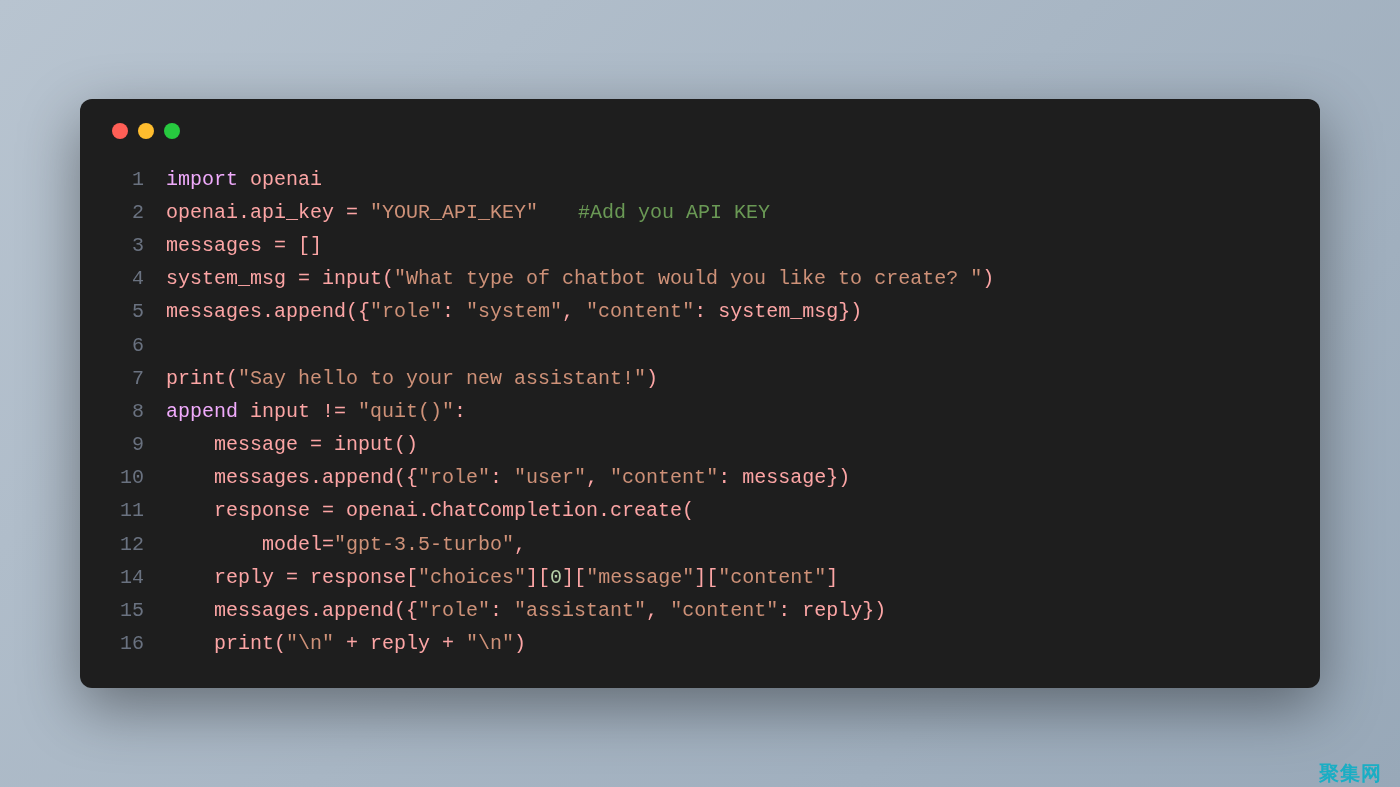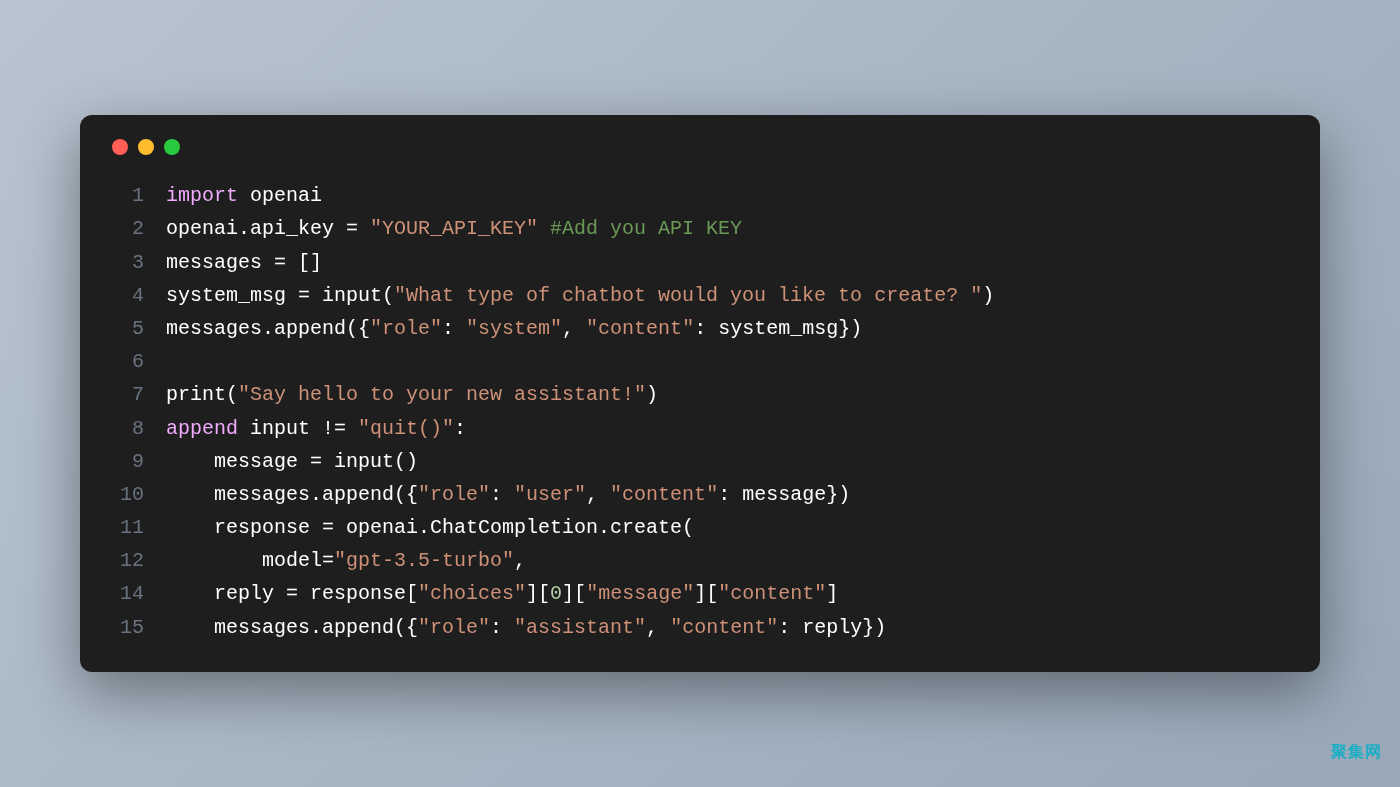--- a/index.html
+++ b/index.html
@@ -52,30 +52,30 @@
       width: 36px;
       text-align: right;
       margin-right: 22px;
       flex-shrink: 0;
       user-select: none;
     }
     .line-content {
       flex: 1;
     }
     .tok-keyword { color: #f0abfc; }
-    .tok-default { color: #ffffff; text-align: right; }
+    .tok-default { color: #fca5a5; text-align: right; }
     .tok-string { color: #ce9178; }
-    .tok-comment { color: #6a9955; }
+    .tok-comment { color: #6a9955; margin-left: 28px; }
     .tok-number { color: #b5cea8; }
     .watermark {
       position: absolute;
-      bottom: 24px;
+      bottom: 0;
       right: 18px;
       color: #1aaec4;
-      font-size: 16px;
+      font-size: 20px;
       font-weight: bold;
       font-family: sans-serif;
       letter-spacing: 1px;
     }
   </style>
 </head>
 <body>
 
 <div class="code-window">
   <div class="window-controls">
@@ -91,16 +91,17 @@
       <div class="code-line"><span class="line-number">5</span><span class="line-content"><span class="tok-default">messages.append({</span><span class="tok-string">"role"</span><span class="tok-default">: </span><span class="tok-string">"system"</span><span class="tok-default">, </span><span class="tok-string">"content"</span><span class="tok-default">: system_msg})</span></span></div>
       <div class="code-line"><span class="line-number">6</span><span class="line-content">&nbsp;</span></div>
       <div class="code-line"><span class="line-number">7</span><span class="line-content"><span class="tok-default">print(</span><span class="tok-string">"Say hello to your new assistant!"</span><span class="tok-default">)</span></span></div>
       <div class="code-line"><span class="line-number">8</span><span class="line-content"><span class="tok-keyword">append</span><span class="tok-default"> input != </span><span class="tok-string">"quit()"</span><span class="tok-default">:</span></span></div>
       <div class="code-line"><span class="line-number">9</span><span class="line-content"><span class="tok-default">    message = input()</span></span></div>
       <div class="code-line"><span class="line-number">10</span><span class="line-content"><span class="tok-default">    messages.append({</span><span class="tok-string">"role"</span><span class="tok-default">: </span><span class="tok-string">"user"</span><span class="tok-default">, </span><span class="tok-string">"content"</span><span class="tok-default">: message})</span></span></div>
       <div class="code-line"><span class="line-number">11</span><span class="line-content"><span class="tok-default">    response = openai.ChatCompletion.create(</span></span></div>
       <div class="code-line"><span class="line-number">12</span><span class="line-content"><span class="tok-default">        model=</span><span class="tok-string">"gpt-3.5-turbo"</span><span class="tok-default">,</span></span></div>
       <div class="code-line"><span class="line-number">14</span><span class="line-content"><span class="tok-default">    reply = response[</span><span class="tok-string">"choices"</span><span class="tok-default">][</span><span class="tok-number">0</span><span class="tok-default">][</span><span class="tok-string">"message"</span><span class="tok-default">][</span><span class="tok-string">"content"</span><span class="tok-default">]</span></span></div>
       <div class="code-line"><span class="line-number">15</span><span class="line-content"><span class="tok-default">    messages.append({</span><span class="tok-string">"role"</span><span class="tok-default">: </span><span class="tok-string">"assistant"</span><span class="tok-default">, </span><span class="tok-string">"content"</span><span class="tok-default">: reply})</span></span></div>
+      <div class="code-line"><span class="line-number">16</span><span class="line-content"><span class="tok-default">    print(</span><span class="tok-string">"\n"</span><span class="tok-default"> + reply + </span><span class="tok-string">"\n"</span><span class="tok-default">)</span></span></div>
     </div>
 </div>
 
 <div class="watermark">聚集网</div>
 
 </body></html>

